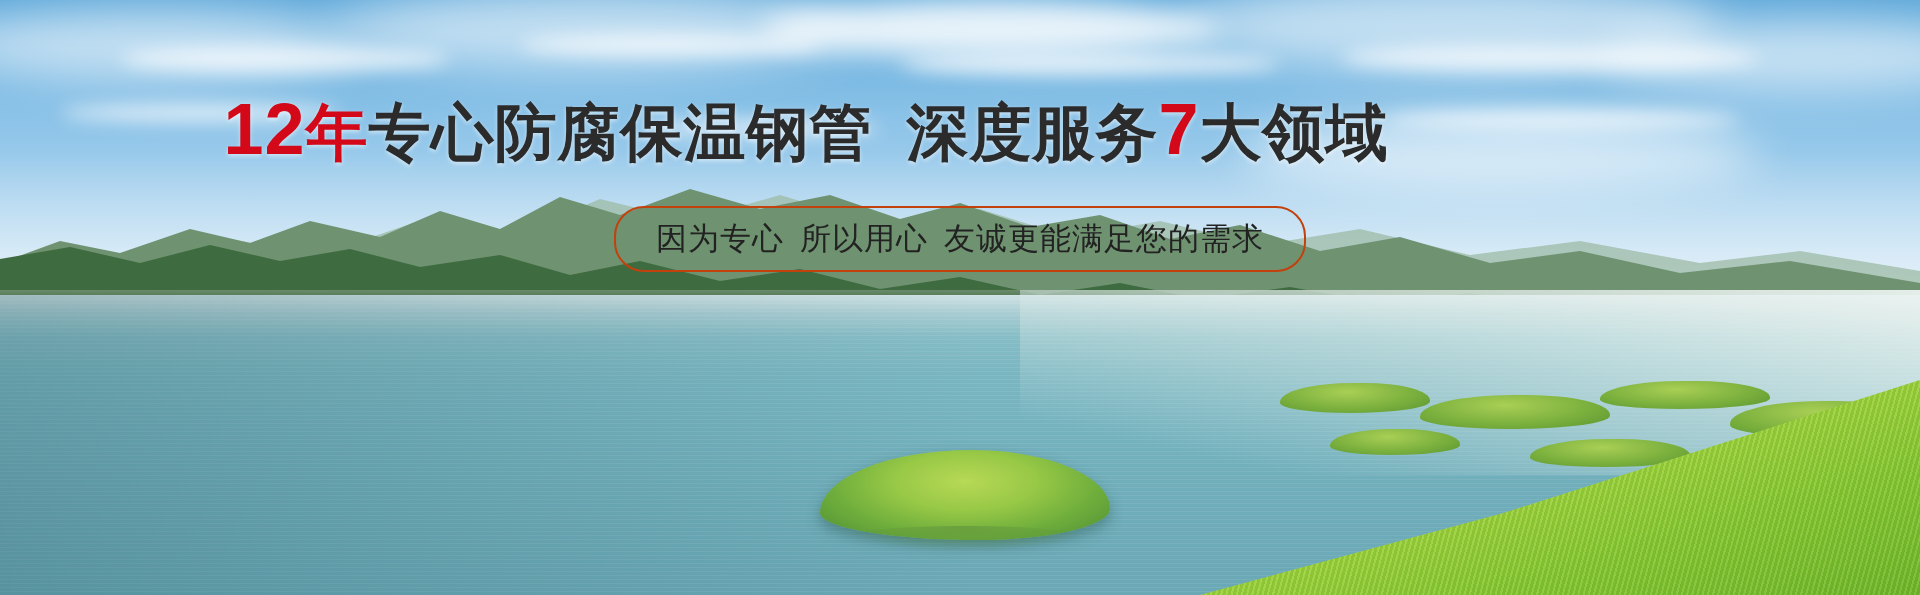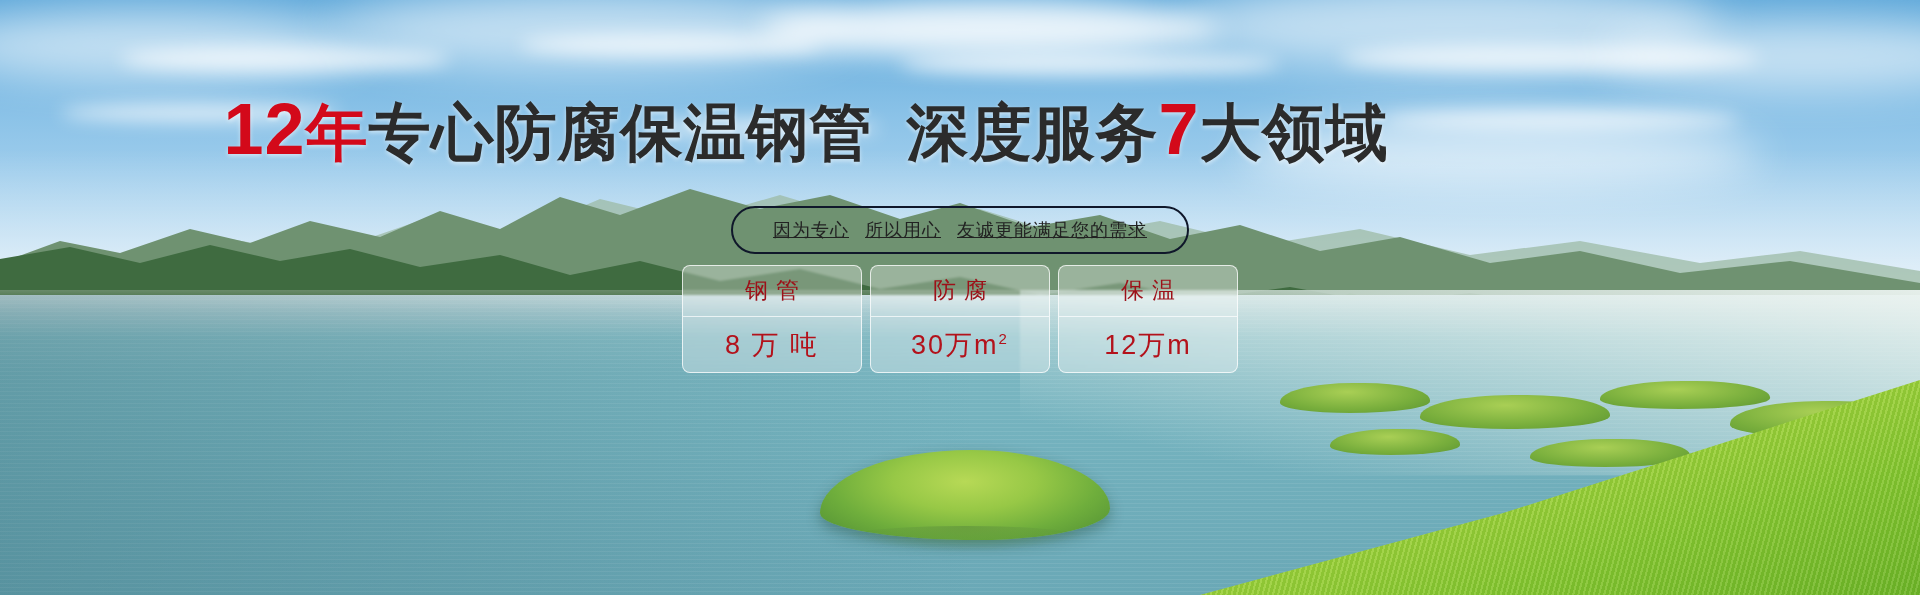--- a/index.html
+++ b/index.html
@@ -119,24 +119,23 @@
     color:#2b2b2b; white-space:nowrap;
     text-shadow:0 2px 4px rgba(255,255,255,.55);
   }
   .headline .red{ color:#d3091a; }
   .headline .num{ font-size:72px; }
   .headline .gap{ display:inline-block; width:34px; }
 
   .pill{
     position:absolute; top:206px; left:50%; transform:translateX(-50%);
     padding:10px 40px;
-    border:2px solid #0f172a; border-radius:30px;
-    font-size:18px; color:#222; white-space:nowrap;
+    border:2px solid #c2410c; border-radius:30px;
+    font-size:31px; color:#222; white-space:nowrap;
     letter-spacing:1px;
-    text-decoration:underline;
   }
   .pill .sp{ display:inline-block; width:16px; }
 
   
   .cards{
     position:absolute; top:265px; left:50%; transform:translateX(-50%);
     display:flex; gap:8px;
   }
   .card{
     width:180px; height:108px;
@@ -233,35 +232,14 @@
   <div class="grass-corner-blades"></div>
 
   <div class="headline">
     <span class="red num">12</span><span class="red">年</span><span>专心防腐保温钢管</span><span class="gap"></span><span>深度服务</span><span class="red num">7</span><span>大领域</span>
   </div>
 
   <div class="pill">
     <span>因为专心</span><span class="sp"></span><span>所以用心</span><span class="sp"></span><span>友诚更能满足您的需求</span>
   </div>
 
-  <div class="cards">
-
-    <div class="card">
-      <div class="card-title">钢管</div>
-      <div class="card-divider"></div>
-      <div class="card-value"><span>8 万 吨</span></div>
-    </div>
-
-    <div class="card">
-      <div class="card-title">防腐</div>
-      <div class="card-divider"></div>
-      <div class="card-value"><span>30万m</span><sup>2</sup></div>
-    </div>
-
-    <div class="card">
-      <div class="card-title">保温</div>
-      <div class="card-divider"></div>
-      <div class="card-value"><span>12万m</span></div>
-    </div>
-
-  </div>
 
 </div>
 
 </body></html>

